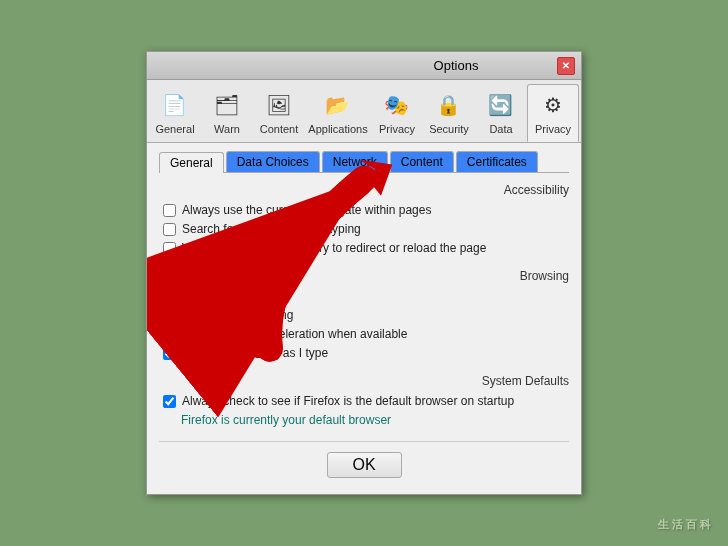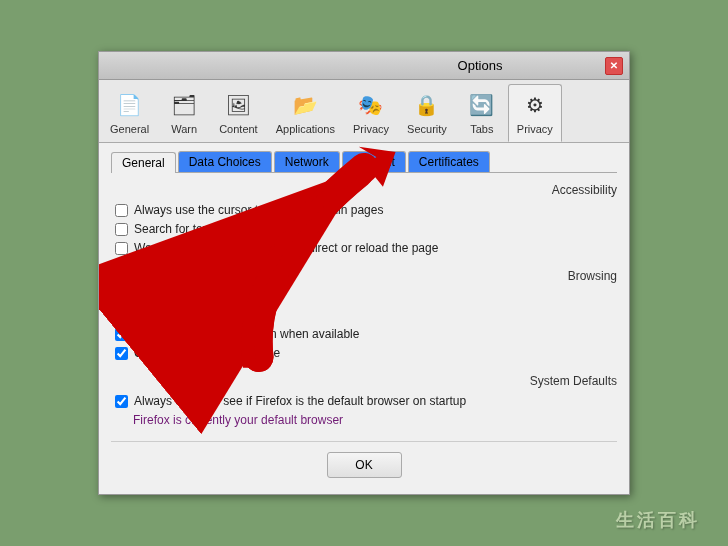--- a/index.html
+++ b/index.html
@@ -9,21 +9,21 @@
       align-items: center;
       justify-content: center;
       width: 728px;
       height: 546px;
       font-family: 'Segoe UI', Tahoma, Arial, sans-serif;
       font-size: 12px;
       overflow: hidden;
     }
 
     .dialog-window {
-      width: 532px;
+      width: 436px;
       background: #f0f0f0;
       border: 1px solid #999;
       box-shadow: 2px 2px 8px rgba(0,0,0,0.4);
       position: relative;
     }
 
     .title-bar {
       background: linear-gradient(to bottom, #d8d8d8, #c0c0c0);
       border-bottom: 1px solid #999;
       display: flex;
@@ -151,41 +151,41 @@
     }
 
     .checkbox-label {
       font-size: 12px;
       color: #222;
     }
 
     .info-text {
       padding-left: 22px;
       font-size: 12px;
-      color: #701a75;
+      color: #0f766e;
       margin-top: 2px;
     }
 
     .button-row {
       display: flex;
       justify-content: center;
       gap: 10px;
       padding: 10px 0 8px 0;
       border-top: 1px solid #ccc;
       margin-top: 6px;
     }
 
     .dialog-btn {
       min-width: 75px;
       height: 26px;
       background: linear-gradient(to bottom, #f5f5f5, #e0e0e0);
       border: 1px solid #aaa;
       border-radius: 3px;
       cursor: pointer;
-      font-size: 12px;
+      font-size: 16px;
       color: #000;
       display: flex;
       align-items: center;
       justify-content: center;
     }
 
     
     .arrow-overlay {
       position: absolute;
       top: 0;
@@ -226,21 +226,21 @@
     <div class="toolbar-item">
       <div class="toolbar-icon">🎭</div>
       <span>Privacy</span>
     </div>
     <div class="toolbar-item">
       <div class="toolbar-icon">🔒</div>
       <span>Security</span>
     </div>
     <div class="toolbar-item">
       <div class="toolbar-icon">🔄</div>
-      <span>Tabs</span>
+      <span>Data</span>
     </div>
     <div class="toolbar-item active">
       <div class="toolbar-icon">⚙</div>
       <span>Privacy</span>
     </div>
   </div>
 
   <div class="content-area">
 
     <div class="tab-bar">
@@ -310,13 +310,13 @@
     </defs>
 
     <path d="M 130 290 Q 120 200 230 110" stroke="#cc0000" stroke-width="28" fill="none" marker-end="url(#arrowhead)" stroke-linecap="round"></path>
 
     <path d="M 130 290 Q 120 200 225 115" stroke="#cc0000" stroke-width="28" fill="none" stroke-linecap="round" opacity="1"></path>
 
     <path d="M 115 300 Q 100 200 220 108 L 242 100 L 225 90 L 260 95 L 248 128 L 235 112 Q 112 200 128 300 Z" fill="#cc0000"></path>
   </svg>
 </div>
 
-<div style="position:fixed; bottom:14px; right:28px; color:rgba(200,220,180,0.85); font-size:18px; font-weight:bold; letter-spacing:3px; pointer-events:none; text-shadow: 1px 1px 2px rgba(0,0,0,0.3);">生活百科</div>
+<div style="position:fixed; bottom:14px; right:14px; color:rgba(200,220,180,0.85); font-size:11px; font-weight:bold; letter-spacing:3px; pointer-events:none; text-shadow: 1px 1px 2px rgba(0,0,0,0.3);">生活百科</div>
 
 </body></html>

